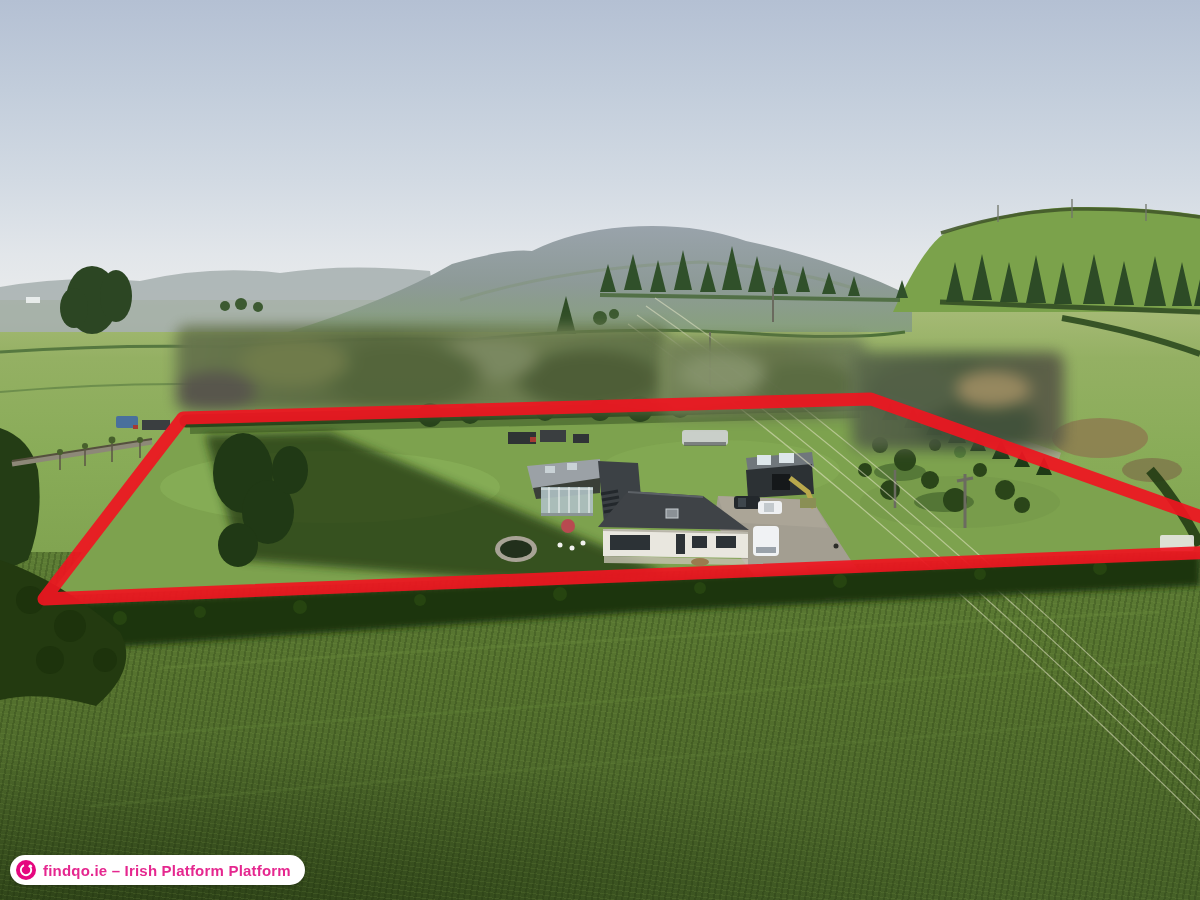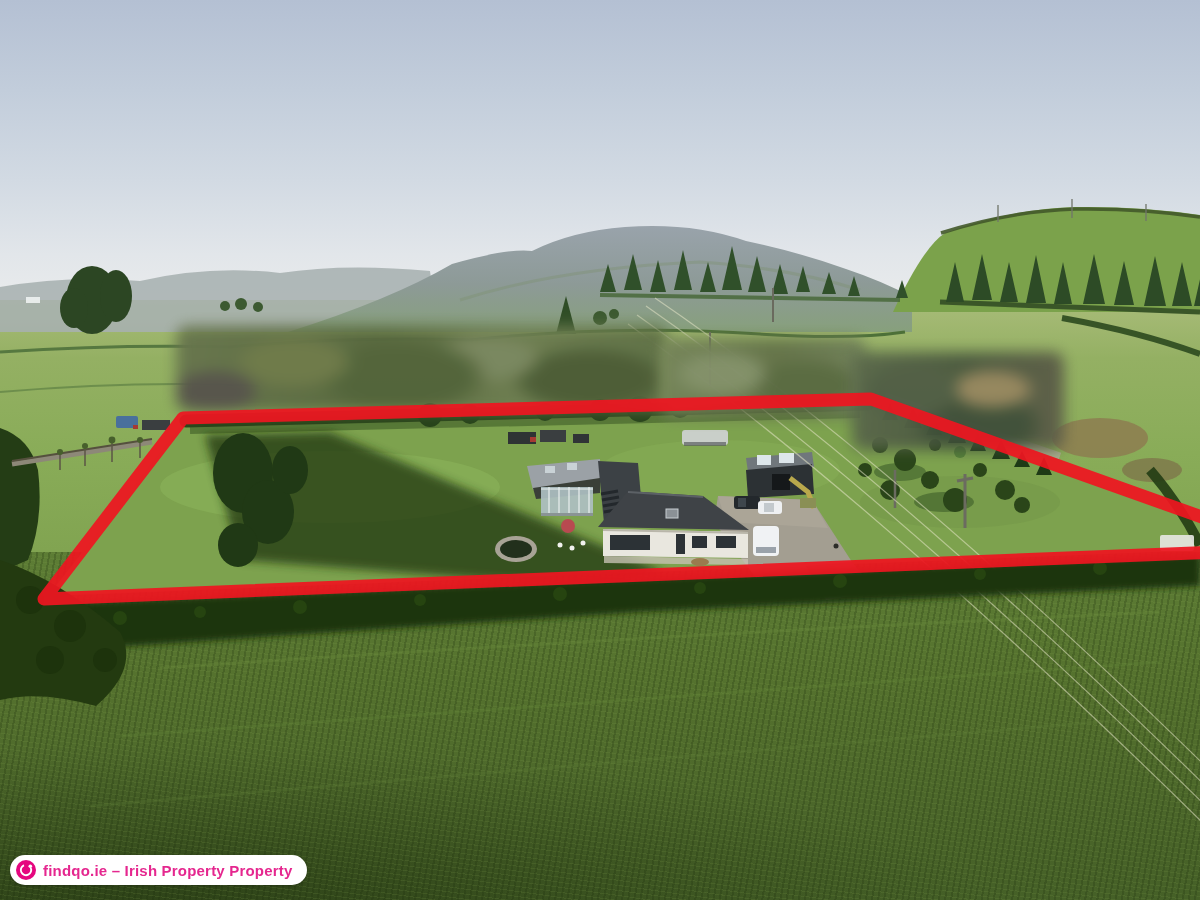--- a/index.html
+++ b/index.html
@@ -329,16 +329,16 @@
   </svg>
 
   <div class="badge">
     <svg class="badge-ic" viewBox="0 0 20 20">
       <circle cx="10" cy="10" r="10" fill="#e5067f"></circle>
       <g transform="rotate(-25 10 10)">
         <circle cx="10" cy="10" r="5.2" fill="none" stroke="#ffffff" stroke-width="1.9" stroke-dasharray="24 9"></circle>
       </g>
       <circle cx="14.3" cy="6.2" r="1.8" fill="#ffffff"></circle>
     </svg>
-    <span class="badge-txt">findqo.ie – Irish Property Property</span>
+    <span class="badge-txt">findqo.ie – Irish Platform Platform</span>
   </div>
 
 </div>
 
 </body></html>

